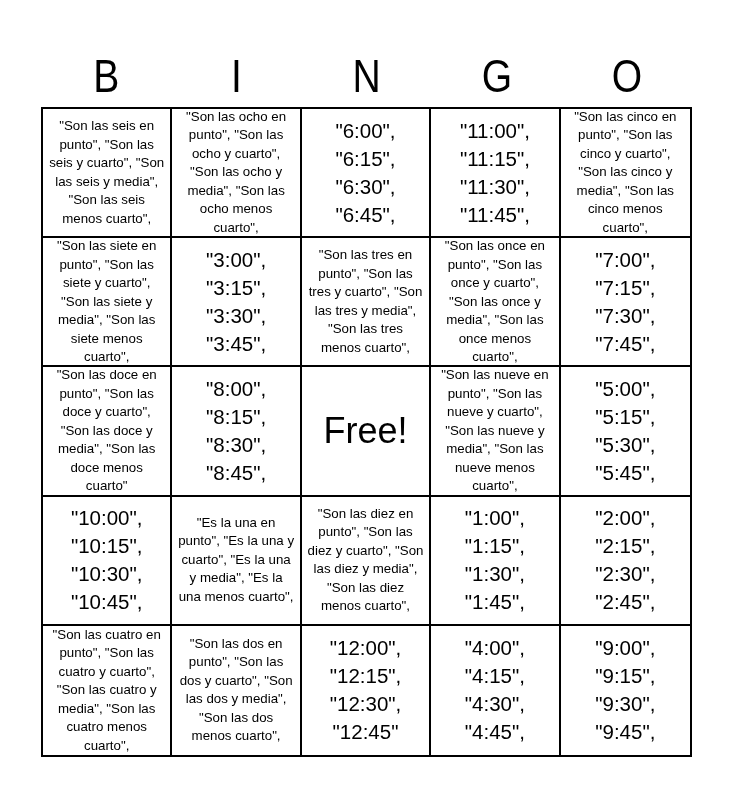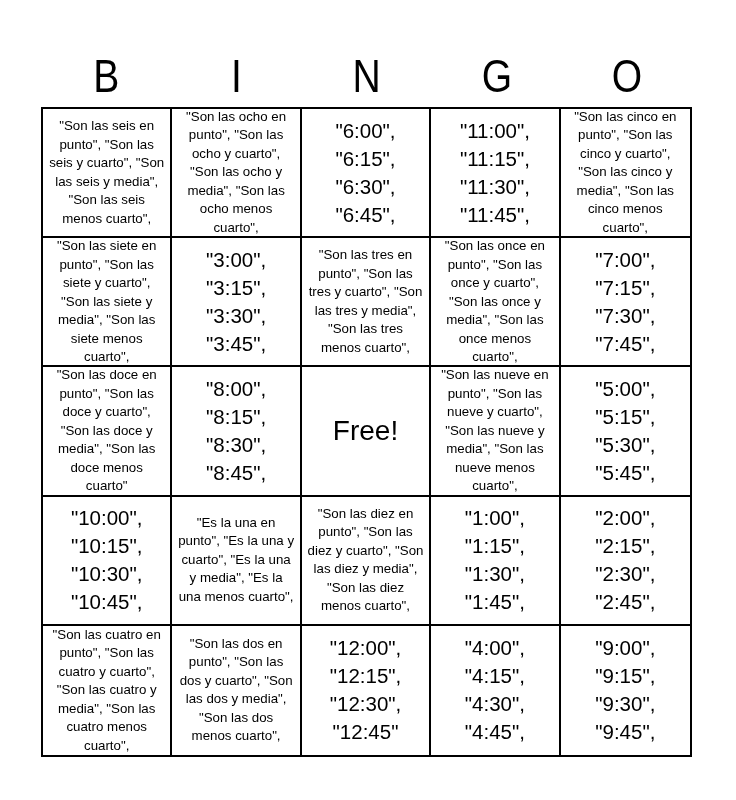--- a/index.html
+++ b/index.html
@@ -50,21 +50,21 @@
     text-align: center;
     padding: 2px 5px;
     overflow: hidden;
     cursor: pointer;
   }
   .cell:nth-child(5n) { border-right: none; }
   .cell:nth-child(n+21) { border-bottom: none; }
 
   .p { font-size: 13.3px; line-height: 18.5px; }
   .t { font-size: 20.5px; line-height: 28px; }
-  .f { font-size: 28px; line-height: 1; }
+  .f { font-size: 36px; line-height: 1; }
 </style>
 </head>
 <body>
 
 <div class="card">
 
   <div class="title">
     <span class="letter">B</span>
     <span class="letter">I</span>
     <span class="letter">N</span>

